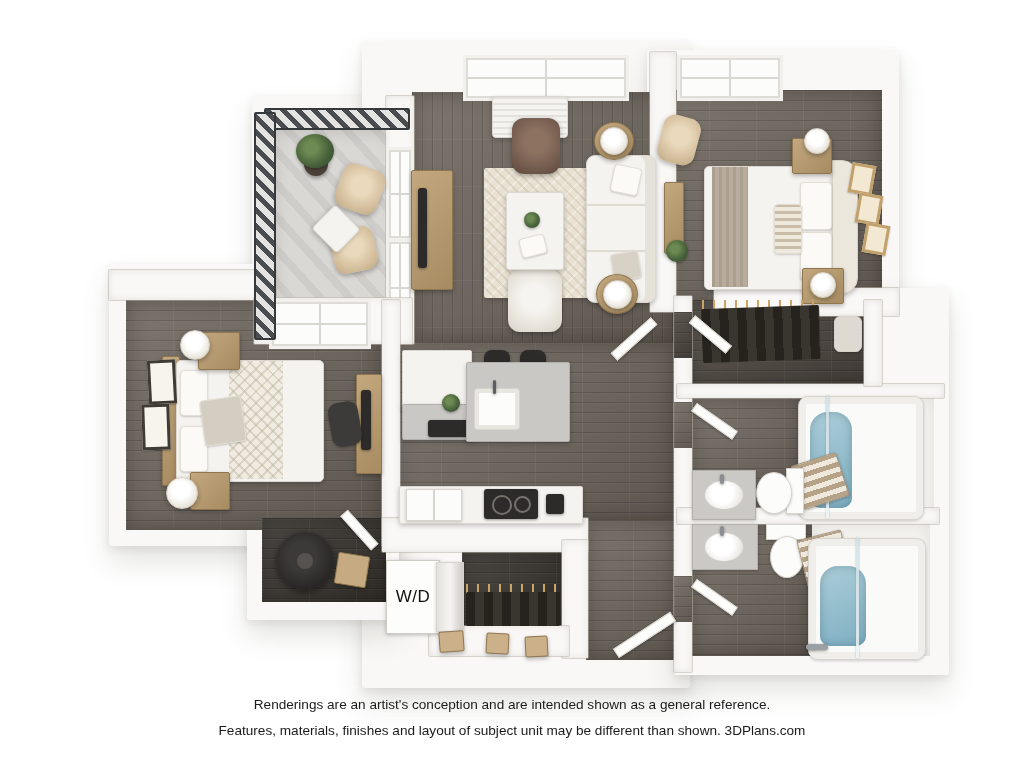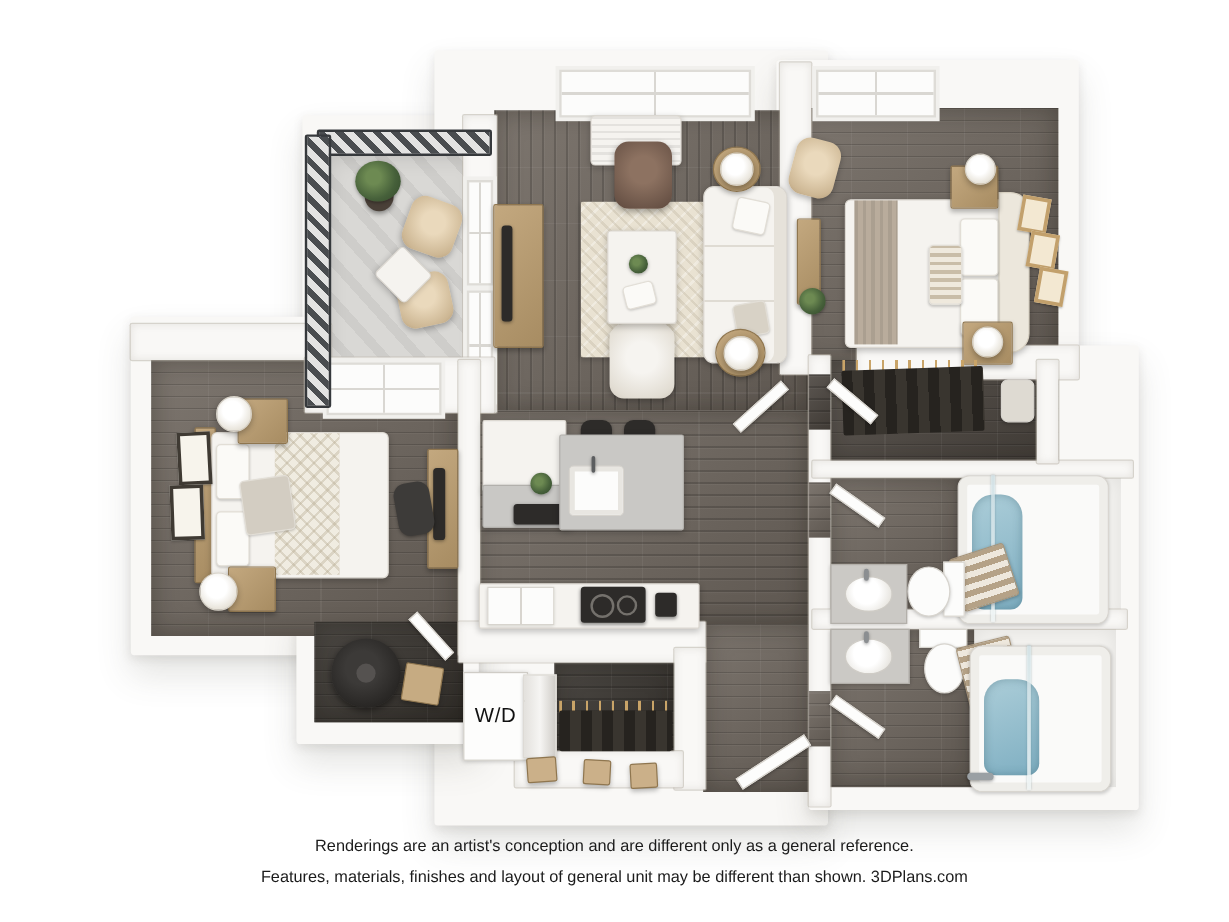--- a/index.html
+++ b/index.html
@@ -223,15 +223,15 @@
   <div class="blackappl" style="left:792px;top:644px;width:22px;height:6px;background:#9aa0a4"></div>
   <div class="door" style="left:680px;top:578px;width:48px;height:8px;transform:rotate(35deg)"></div>
 
   <div class="door" style="left:600px;top:352px;width:52px;height:8px;transform:rotate(-42deg)"></div>
   <div class="door" style="left:330px;top:508px;width:44px;height:8px;transform:rotate(48deg)"></div>
   <div class="door" style="left:602px;top:648px;width:66px;height:9px;transform:rotate(-33deg)"></div>
 
 </div>
 
 <div class="footer">
-  <div>Renderings are an artist's conception and are different only as a general reference.</div>
-  <div>Features, materials, finishes and layout of general unit may be different than shown. 3DPlans.com</div>
+  <div>Renderings are an artist's conception and are intended shown as a general reference.</div>
+  <div>Features, materials, finishes and layout of subject unit may be different than shown. 3DPlans.com</div>
 </div>
 
 </body></html>

